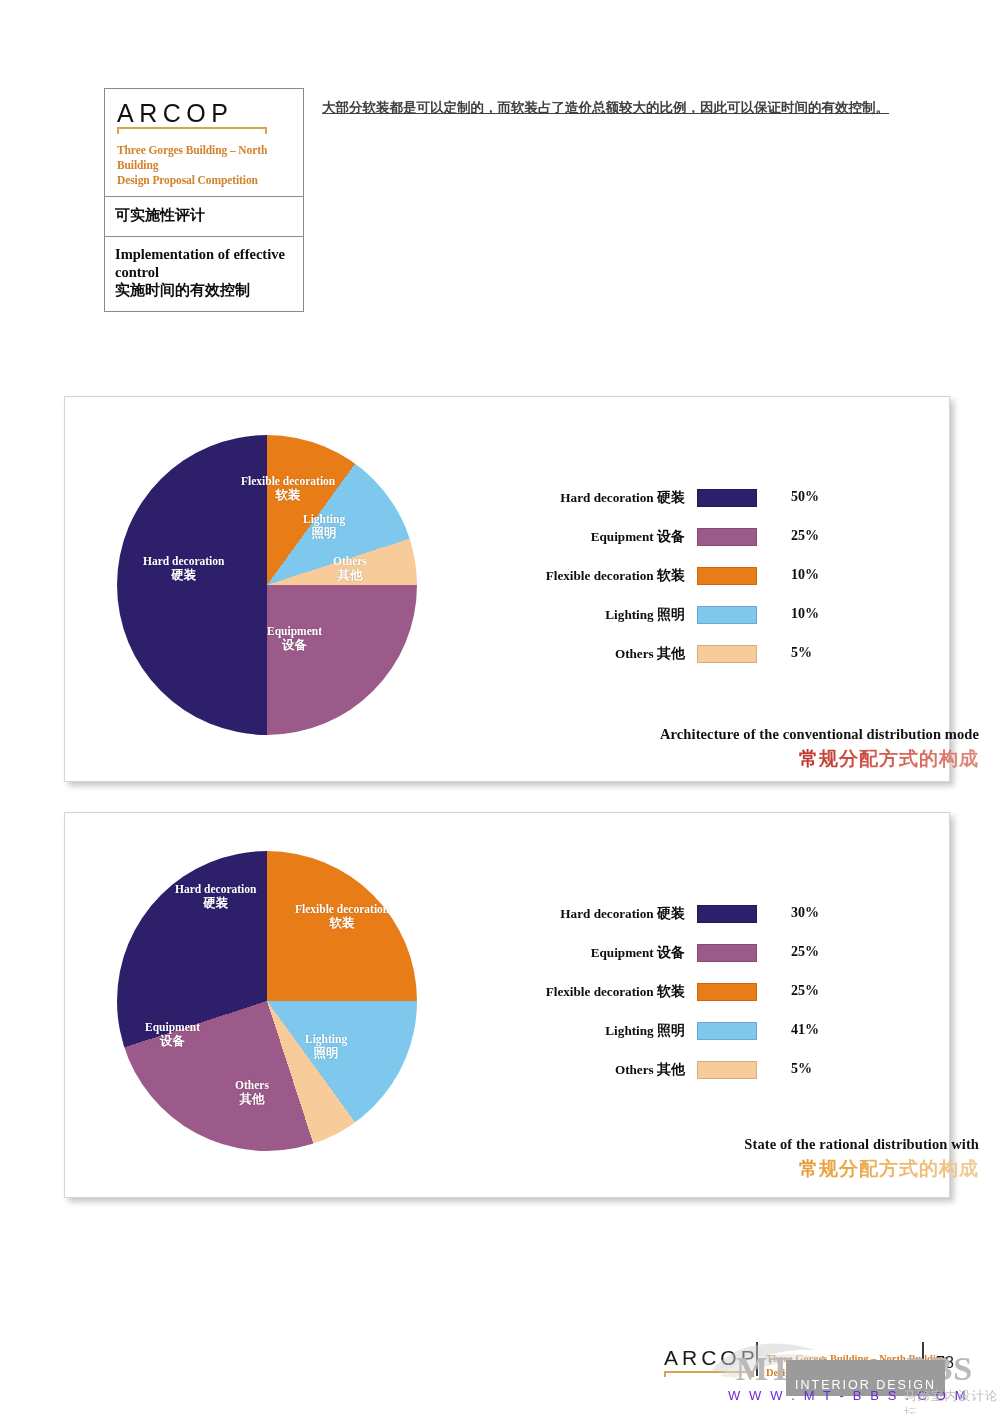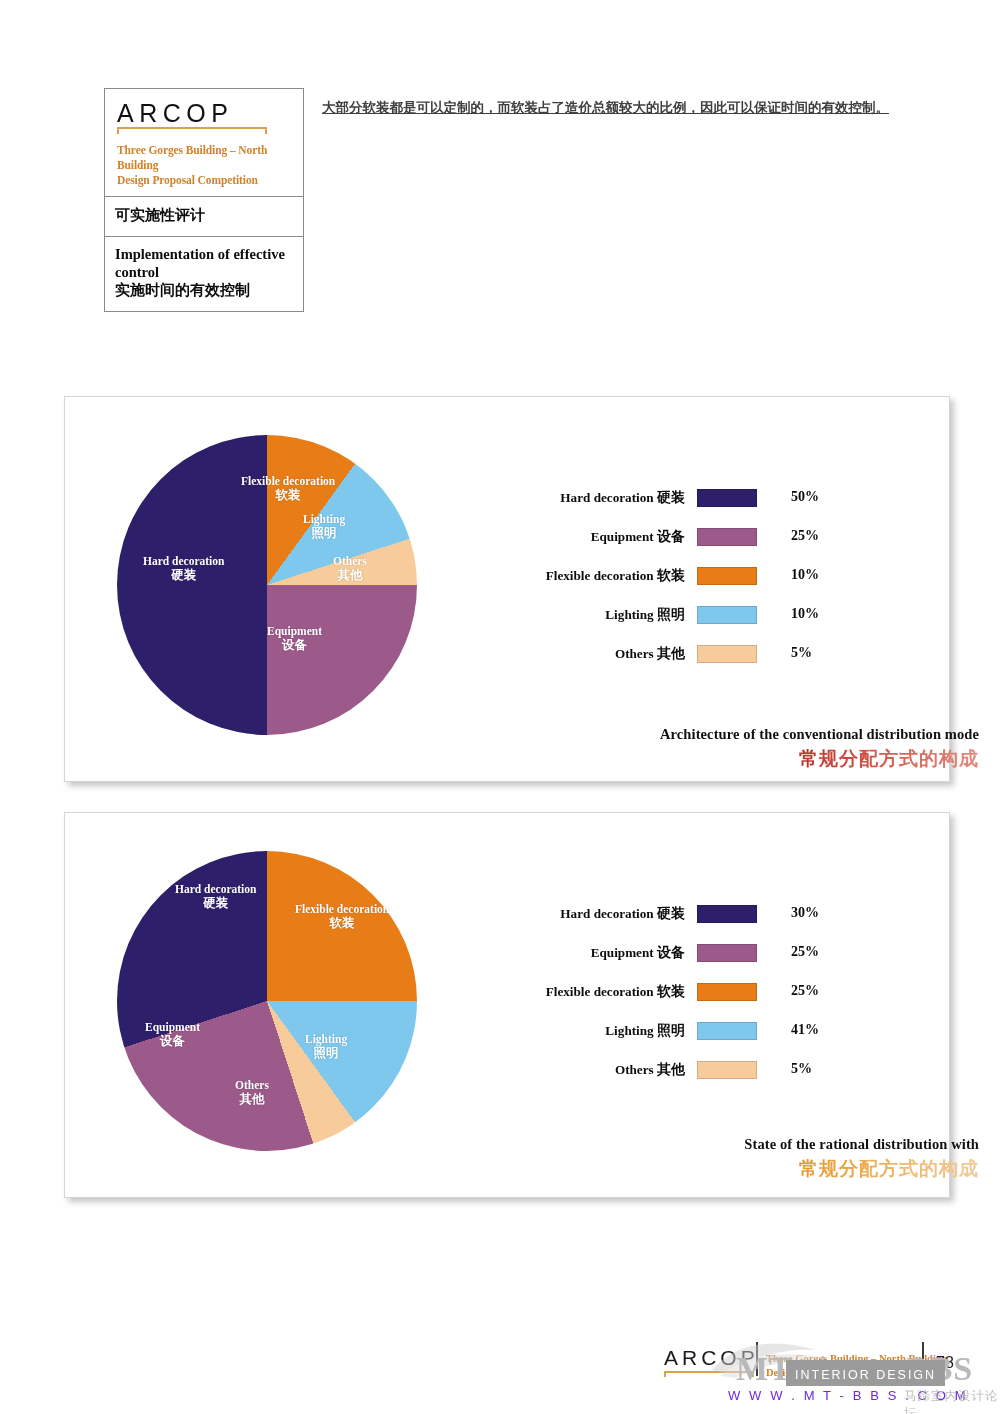--- a/index.html
+++ b/index.html
@@ -326,21 +326,21 @@
     letter-spacing: 1px;
   }
   .wm-badge {
     position: absolute;
     left: 58px; top: 24px;
     background: #9b9b9b;
     color: #ffffff;
     font-family: "Liberation Sans", sans-serif;
     font-size: 12.5px;
     letter-spacing: 2px;
-    padding: 8px 9px 4px 9px;
+    padding: 18px 9px 4px 9px;
   }
   .wm-url {
     position: absolute;
     left: 0px; top: 52px;
     font-family: "Liberation Sans", sans-serif;
     font-size: 13px;
     letter-spacing: 2.6px;
     color: #6d28d9;
   }
   .wm-cn {

